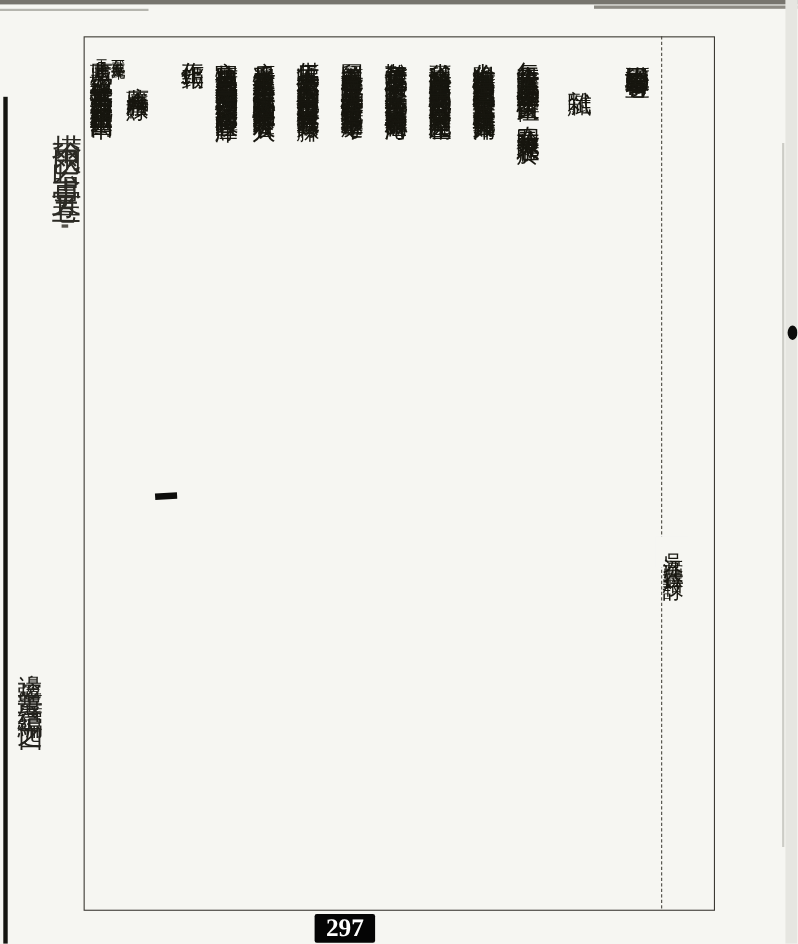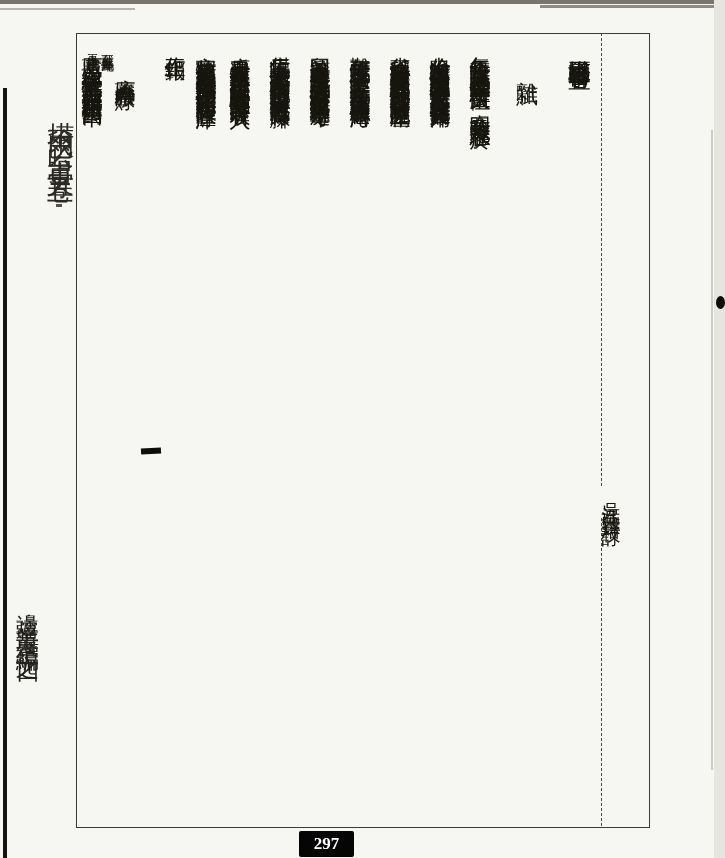--- a/index.html
+++ b/index.html
@@ -60,23 +60,23 @@
     margin:3px 0 2px 0;
   }
   .dbl-line{display:block;}
 
   
   #spine-col{left:44px;top:100px;font-size:27px;letter-spacing:8px;line-height:34px;color:#2b2a24;transform:rotate(0.6deg);}
   #series-col{left:12px;top:595px;font-size:23px;letter-spacing:7px;line-height:30px;color:#22211c;}
 
   
   #page-num{
-    position:absolute;left:299px;top:831px;width:55px;height:26px;
+    position:absolute;left:286px;top:831px;width:55px;height:26px;
     background:#050505;color:#ffffff;
-    font-family:"Liberation Serif", serif;font-weight:bold;font-size:17px;
+    font-family:"Liberation Serif", serif;font-weight:bold;font-size:23px;
     text-align:center;line-height:26px;border-radius:2px;
   }
 </style>
 </head>
 <body>
 
 <div class="art" id="edge-top"></div>
 <div class="art" id="edge-top2"></div>
 <div class="art" id="edge-top3"></div>
 <div class="art" id="edge-left"></div>

